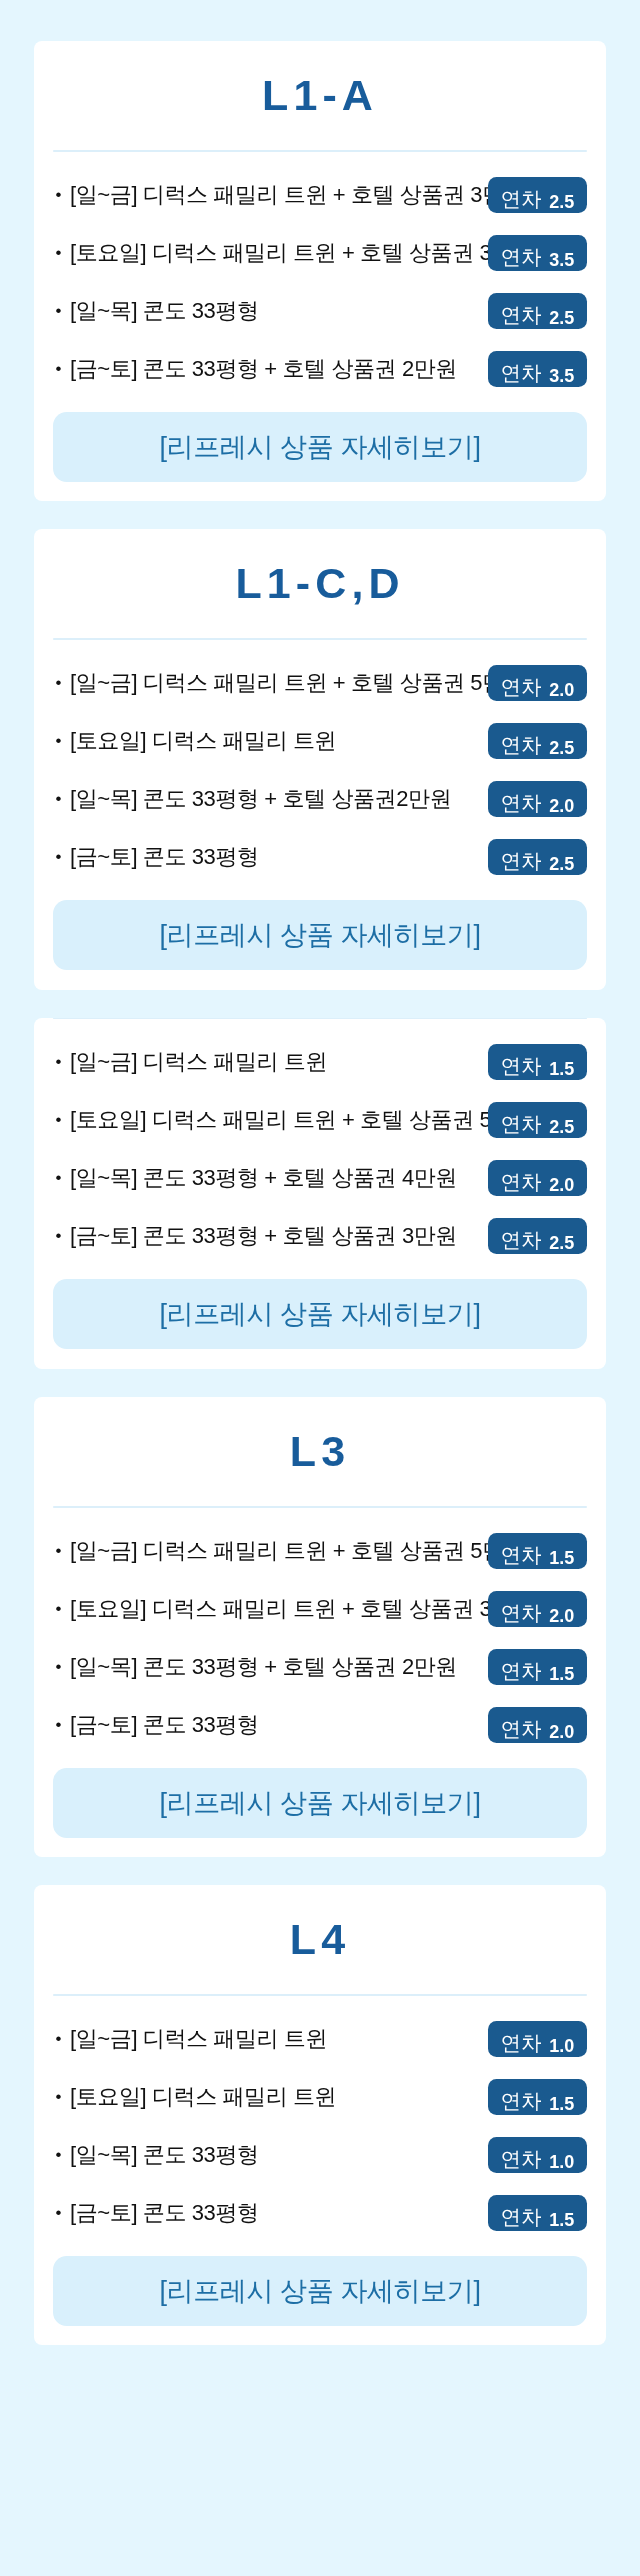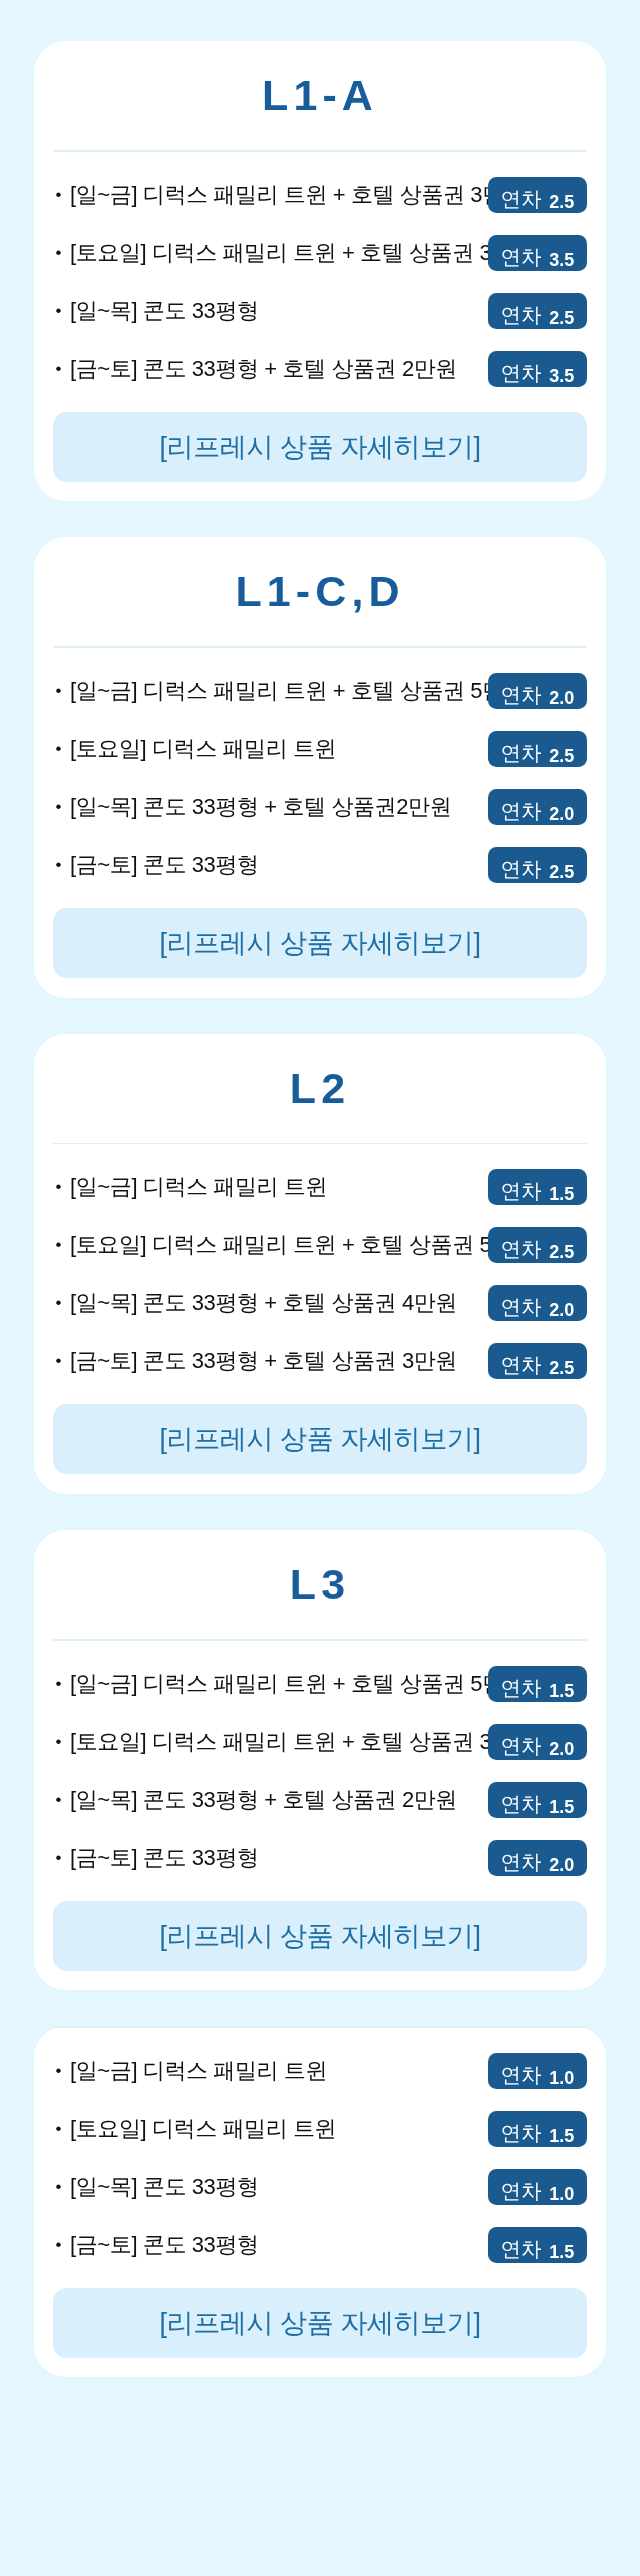--- a/index.html
+++ b/index.html
@@ -25,23 +25,23 @@
     padding-top: 41px;
   }
   .card-list {
     display: flex;
     flex-direction: column;
     align-items: center;
   }
   .card {
     width: 572px;
     background: var(--card-bg);
-    border-radius: 32px;
+    border-radius: 8px;
     padding: 0 19px 19.6px 19px;
-    margin-bottom: 36px;
+    margin-bottom: 28px;
   }
   .card-title {
     height: 109px;
     display: flex;
     align-items: center;
     justify-content: center;
     font-size: 43px;
     font-weight: 700;
     letter-spacing: 5.1px;
     color: var(--title-color);
@@ -214,21 +214,20 @@
     <span class="badge">
       <span class="badge-label">연차</span>
       <span class="badge-value">2.5</span>
     </span>
   </div>
 </div>
     <button class="detail-btn" type="button">[리프레시 상품 자세히보기]</button>
   </section>
 
   <section class="card">
-    <h2 class="card-title">L2</h2>
     <div class="divider"></div>
     <div class="rows">
   <div class="row">
     <div class="row-left">
       <span class="bullet">•</span>
       <span class="item-text">[일~금] 디럭스 패밀리 트윈</span>
     </div>
     <span class="badge">
       <span class="badge-label">연차</span>
       <span class="badge-value">1.5</span>
@@ -316,20 +315,21 @@
     <span class="badge">
       <span class="badge-label">연차</span>
       <span class="badge-value">2.0</span>
     </span>
   </div>
 </div>
     <button class="detail-btn" type="button">[리프레시 상품 자세히보기]</button>
   </section>
 
   <section class="card">
+    <h2 class="card-title">L4</h2>
     <div class="divider"></div>
     <div class="rows">
   <div class="row">
     <div class="row-left">
       <span class="bullet">•</span>
       <span class="item-text">[일~금] 디럭스 패밀리 트윈</span>
     </div>
     <span class="badge">
       <span class="badge-label">연차</span>
       <span class="badge-value">1.0</span>

